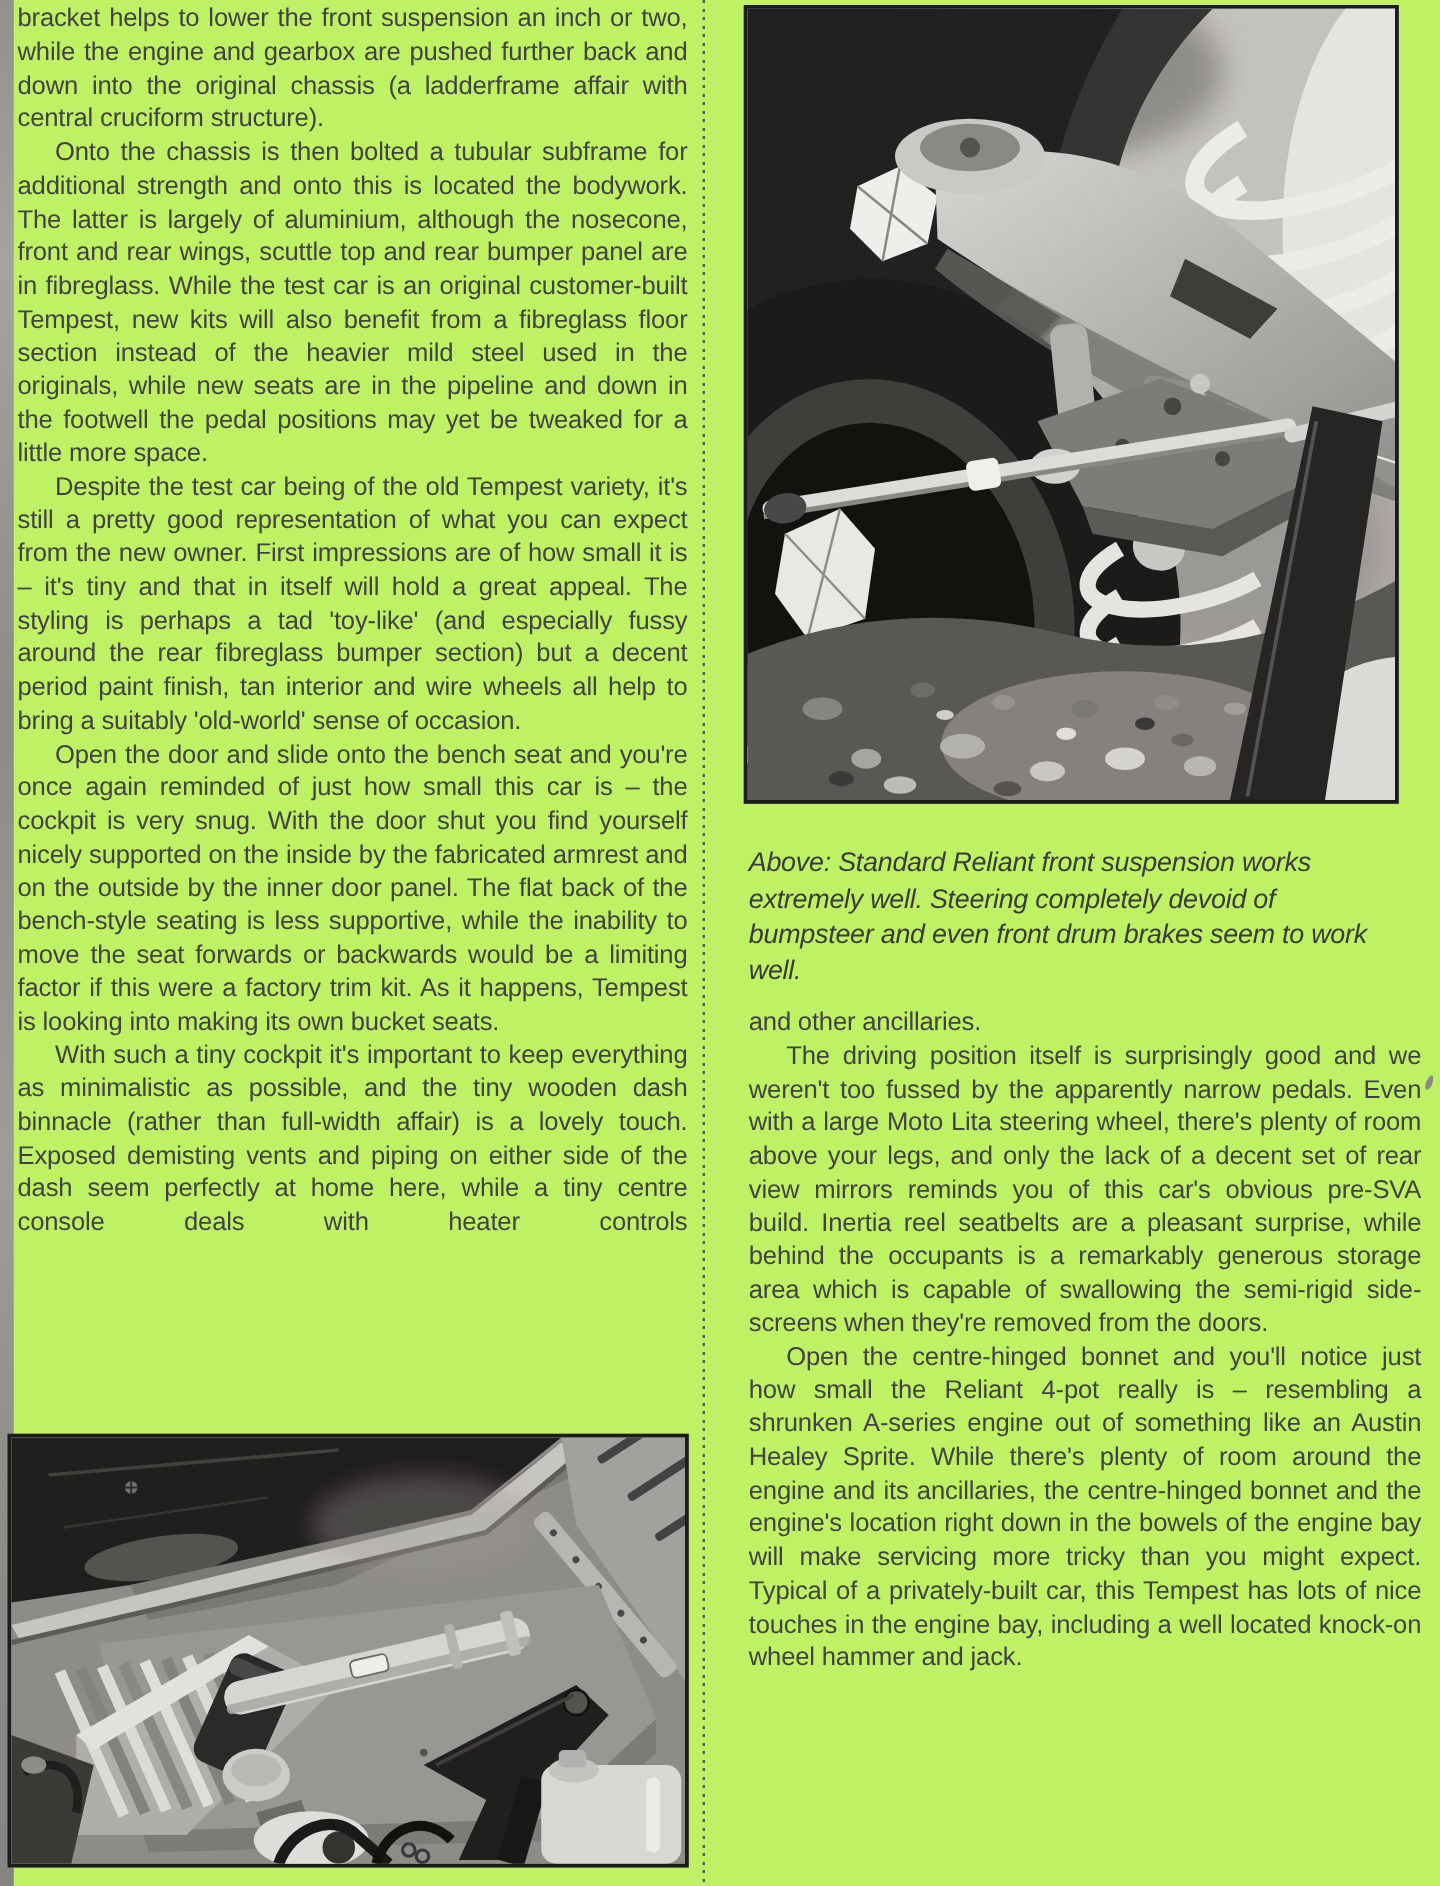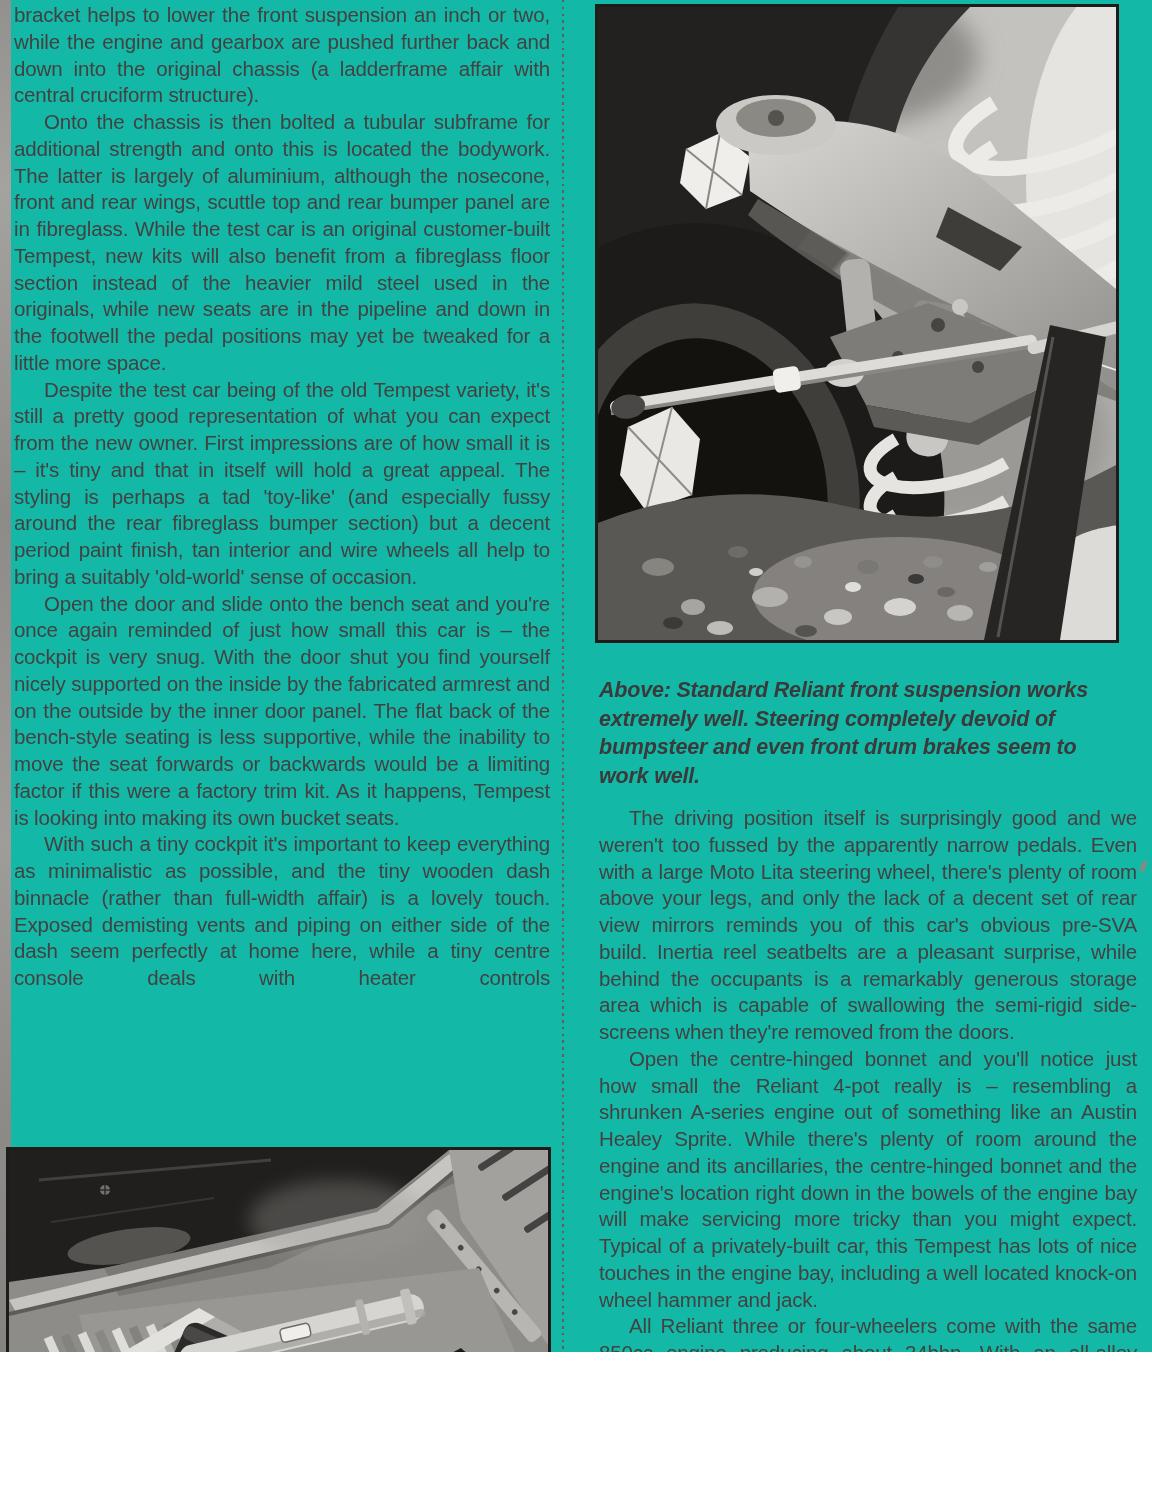--- a/index.html
+++ b/index.html
@@ -1,19 +1,19 @@
 <!DOCTYPE html>
 <html><head>
 <meta charset="utf-8">
 <style>
   html,body{margin:0;padding:0;}
   .page{
     position:relative;
-    width:1152px;height:1352px;
-    background:#14b8a6;
+    width:1152px;height:1509px;
+    background:#bef264;
     overflow:hidden;
     font-family:"Liberation Sans","DejaVu Sans",sans-serif;
   }
   .binding{
     position:absolute;left:0;top:0;width:11px;height:100%;
     background:linear-gradient(180deg,#93918d 0%,#a5a39f 14%,#8d8b87 38%,#9f9d99 62%,#8d8b87 82%,#868480 100%);
   }
   .divider{
     position:absolute;left:562px;top:0;width:2px;height:100%;
     background-image:repeating-linear-gradient(to bottom,#605e5a 0px,#605e5a 2.5px,rgba(0,0,0,0) 2.5px,rgba(0,0,0,0) 6.8px);
@@ -26,21 +26,21 @@
     letter-spacing:-0.15px;
   }
   .body-text p{margin:0;text-indent:30px;}
   .body-text p.first{text-indent:0;}
   .body-text p.cut{text-align-last:justify;}
   .lt{top:2px;left:14px;width:536px;}
   .rt{top:805px;left:599px;width:538px;}
   .caption{
     position:absolute;
     color:#3a3a3a;
-    font-weight:700;font-style:italic;
+    font-weight:400;font-style:italic;
     font-size:21.5px;line-height:28.5px;
     letter-spacing:-0.2px;
   }
   .lcap{top:1066px;left:14px;width:514px;}
   .rcap{top:676px;left:599px;width:510px;}
   .photo{
     position:absolute;
     border:3px solid #1c1c1a;
     box-sizing:border-box;
     background:#8e8c88;
@@ -273,20 +273,20 @@
       <ellipse cx="530" cy="590" rx="95" ry="72" fill="#dddbd7"></ellipse>
 
       <path d="M452,318 L508,330 L462,633 L386,633 Z" fill="#272523"></path>
       <path d="M455,330 L400,630" stroke="#55534f" stroke-width="3" fill="none"></path>
     </svg>
   </div>
 
   <div class="caption rcap">Above: Standard Reliant front suspension works extremely well. Steering completely devoid of bumpsteer and even front drum brakes seem to work well.</div>
 
   <div class="body-text rt">
+    <p class="first">and other ancillaries.</p>
     <p>The driving position itself is surprisingly good and we weren't too fussed by the apparently narrow pedals. Even with a large Moto Lita steering wheel, there's plenty of room above your legs, and only the lack of a decent set of rear view mirrors reminds you of this car's obvious pre-SVA build. Inertia reel seatbelts are a pleasant surprise, while behind the occupants is a remarkably generous storage area which is capable of swallowing the semi-rigid side-screens when they're removed from the doors.</p>
     <p>Open the centre-hinged bonnet and you'll notice just how small the Reliant 4-pot really is – resembling a shrunken A-series engine out of something like an Austin Healey Sprite. While there's plenty of room around the engine and its ancillaries, the centre-hinged bonnet and the engine's location right down in the bowels of the engine bay will make servicing more tricky than you might expect. Typical of a privately-built car, this Tempest has lots of nice touches in the engine bay, including a well located knock-on wheel hammer and jack.</p>
-    <p class="cut">All Reliant three or four-wheelers come with the same 850cc engine producing about 34bhp. With an all-alloy construction they're incredibly light and have an entertainingly free-revving nature. There is also a</p>
   </div>
 
   <div class="speck"></div>
 
 </div>
 
 </body></html>

